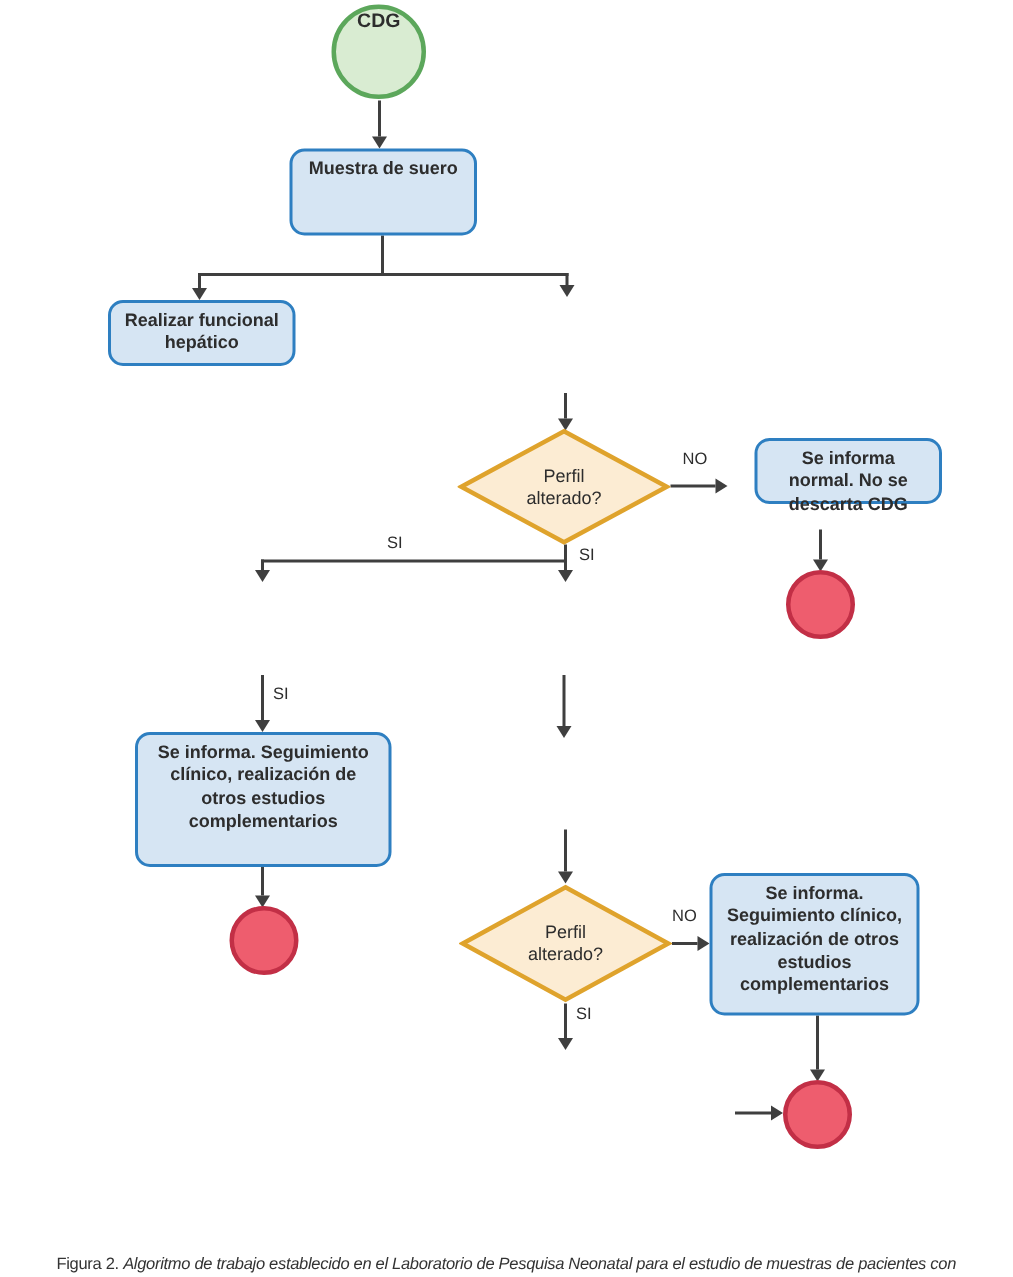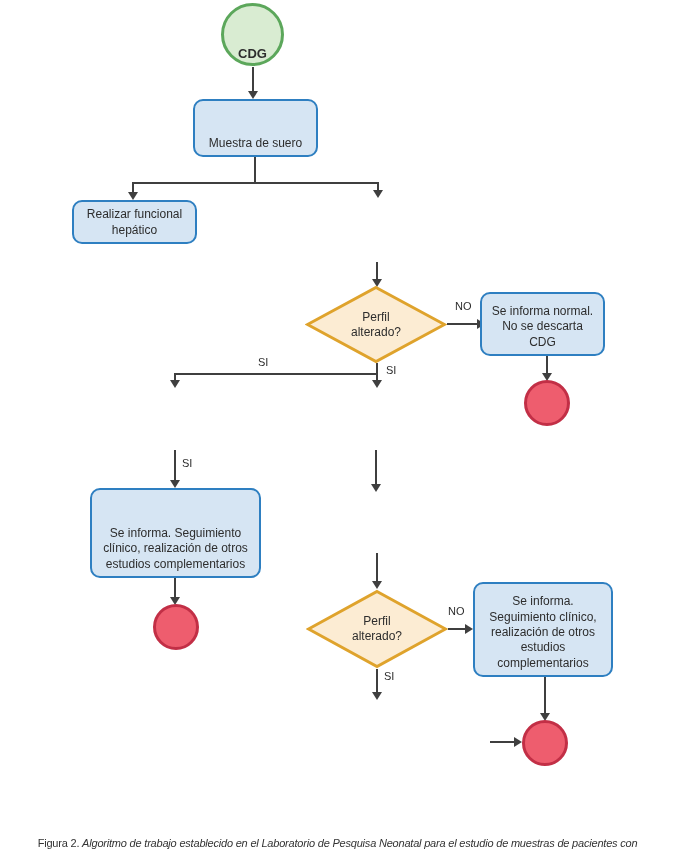--- a/index.html
+++ b/index.html
@@ -8,23 +8,23 @@
     --diamond-fill:#fcecd3; --diamond-border:#dfa32c;
     --end-fill:#ee5d6e;   --end-border:#c22f46;
     --line:#3f3f3f;       --text:#2d2d2d;
   }
   html,body{margin:0;padding:0;background:#ffffff;width:675px;height:851px;overflow:hidden;
     font-family:"Liberation Sans",sans-serif;}
   .page{position:relative;width:675px;height:851px;background:#fff;}
   .canvas{position:absolute;left:0;top:0;width:675px;height:805px;}
 
   
-  .node{position:absolute;display:flex;align-items:flex-end;justify-content:center;
+  .node{position:absolute;display:flex;align-items:flex-start;justify-content:center;
     text-align:center;box-sizing:border-box;font-size:12px;color:var(--text);line-height:1.28;}
-  .box{background:var(--box-fill);border:2.5px solid var(--box-border);border-radius:10px;padding:4px 8px;}
+  .box{background:var(--box-fill);border:2.5px solid var(--box-border);border-radius:10px;padding:4px 8px;font-weight:bold;}
   .start-circle{background:var(--start-fill);border:3px solid var(--start-border);border-radius:50%;
     font-weight:700;font-size:13px;}
   .end-circle{position:absolute;box-sizing:border-box;background:var(--end-fill);
     border:3px solid var(--end-border);border-radius:50%;}
 
   
   .diamond{position:absolute;}
   .diamond svg{position:absolute;left:0;top:0;width:100%;height:100%;}
   .diamond polygon{fill:var(--diamond-fill);stroke:var(--diamond-border);stroke-width:3;}
   .dlabel{position:absolute;inset:0;display:flex;align-items:center;justify-content:center;
@@ -121,21 +121,21 @@
     </div>
 
 
     <div class="diamond" style="left:305px;top:285px;width:142px;height:79px">
       <svg viewBox="0 0 142 79" preserveAspectRatio="none">
         <polygon points="71,2.5 139.5,39.5 71,76.5 2.5,39.5"></polygon>
       </svg>
       <div class="dlabel">Perfil alterado?</div>
     </div>
 
-    <div class="node box" style="left:480px;top:292px;width:125px;height:64px">
+    <div class="node box" style="left:503px;top:292px;width:125px;height:44px">
       <span>Se informa normal. No se descarta CDG</span>
     </div>
 
     <div class="end-circle" style="left:524px;top:380px;width:46px;height:46px"></div>
 
 
 
     <div class="node box" style="left:90px;top:488px;width:171px;height:90px">
       <span>Se informa. Seguimiento clínico, realización de otros estudios complementarios</span>
     </div>

